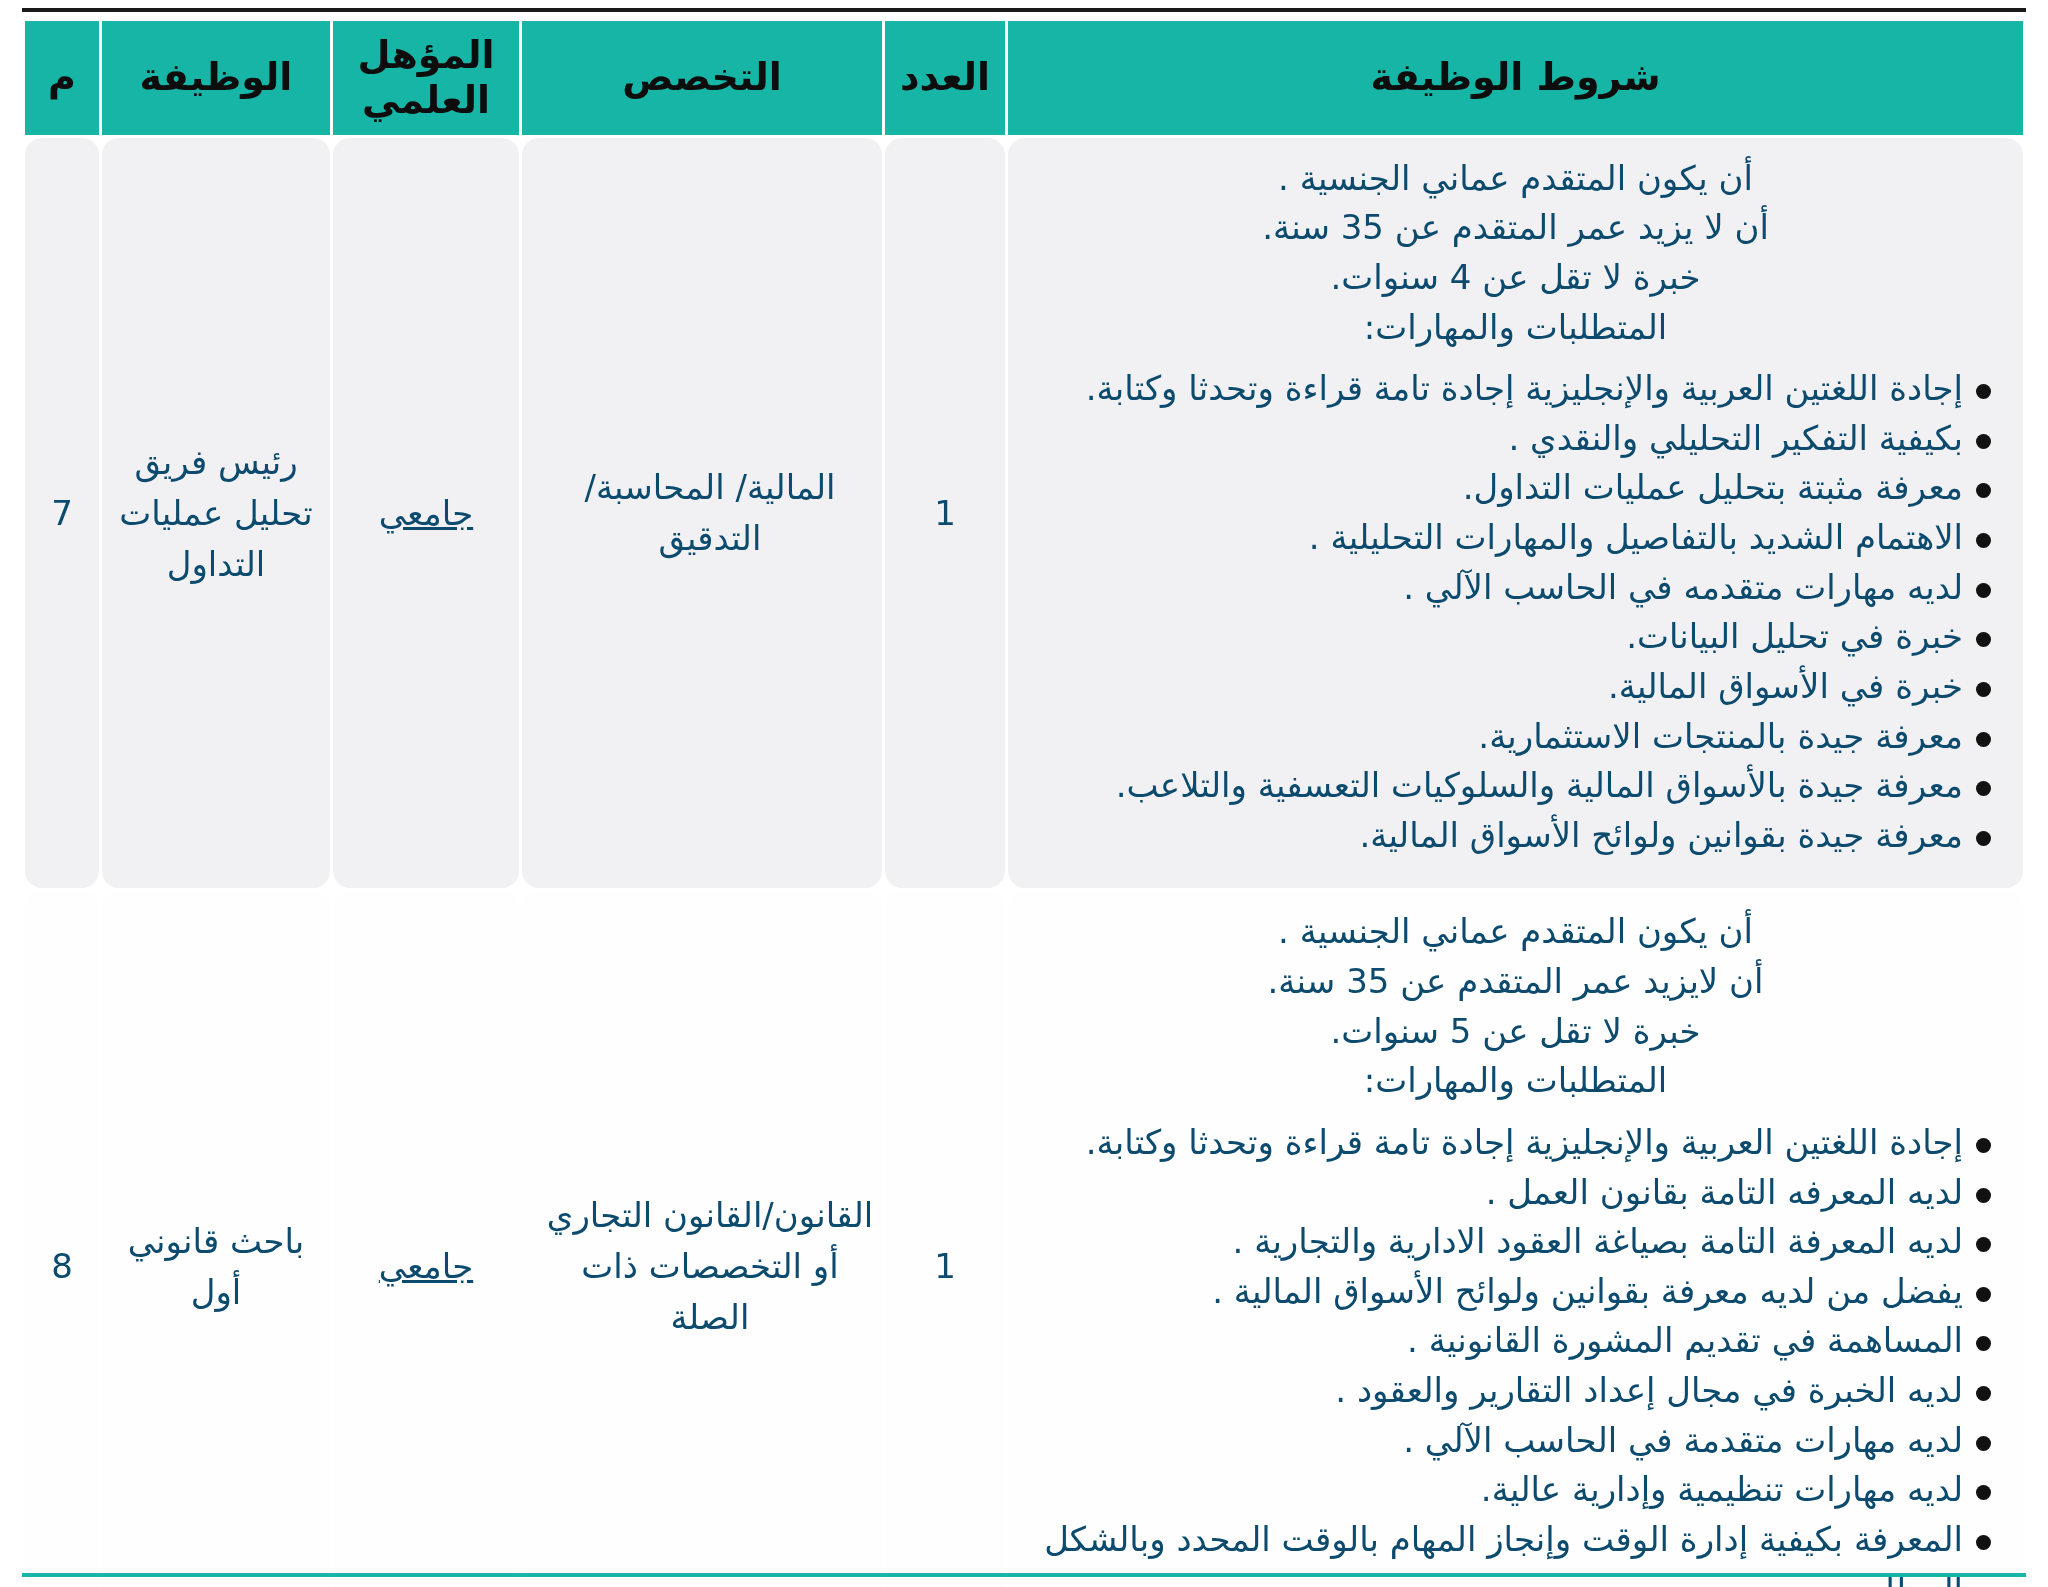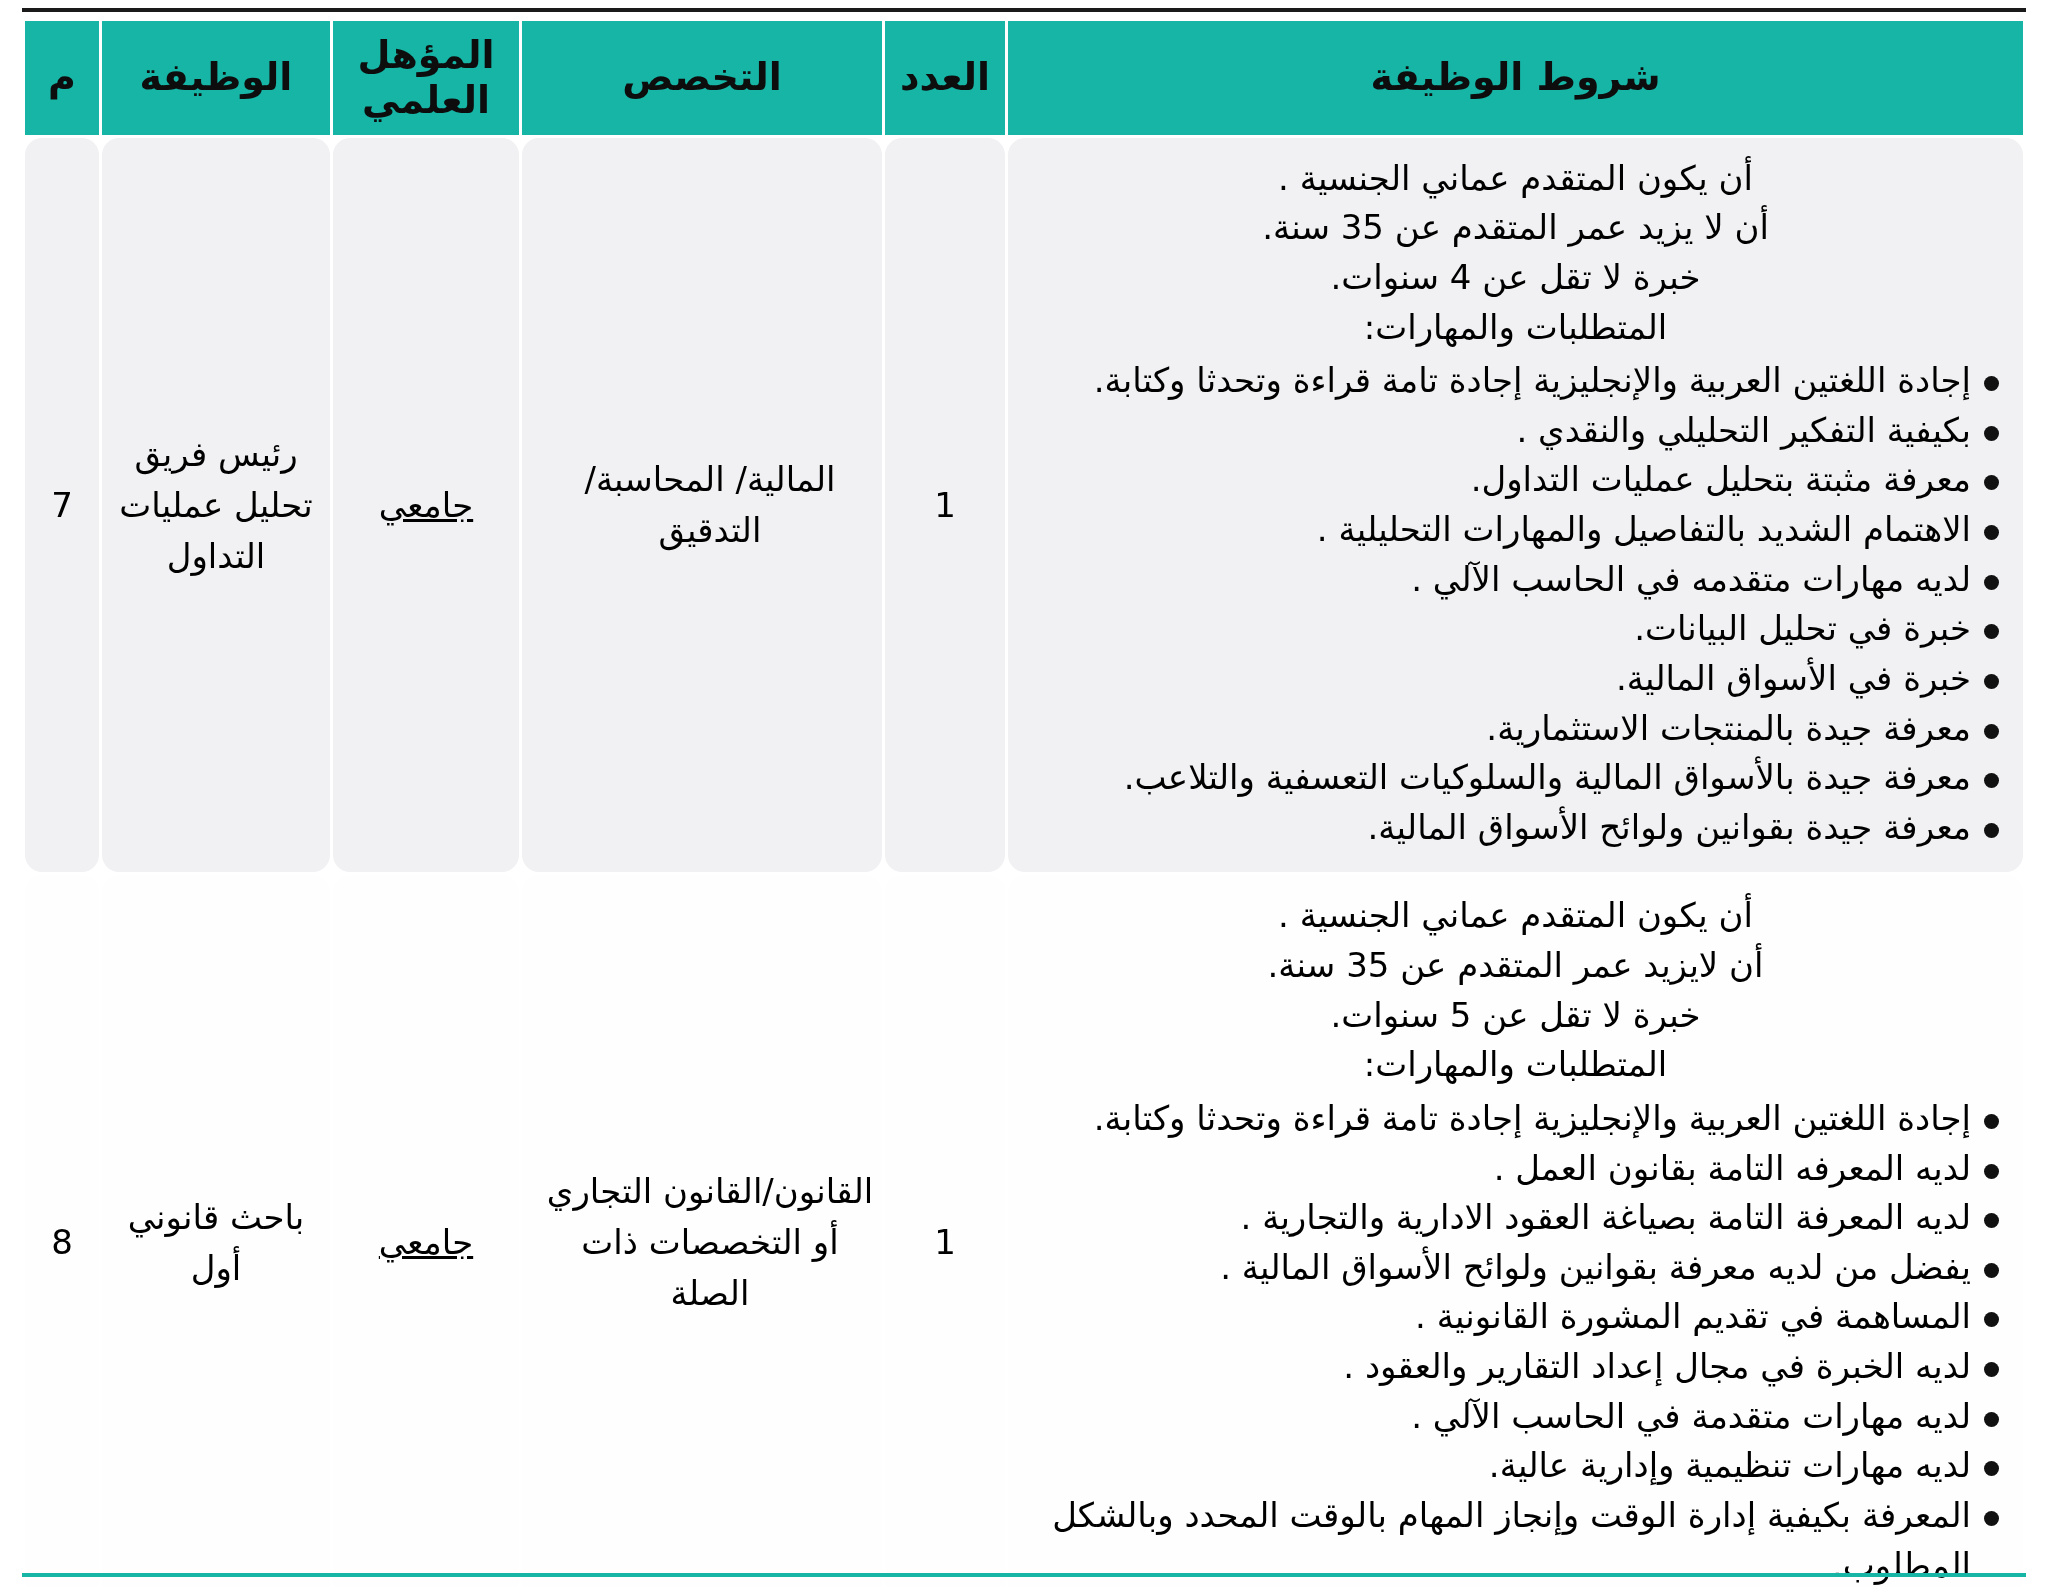--- a/index.html
+++ b/index.html
@@ -64,21 +64,21 @@
   th.c-qual     { width: 186px; }
   th.c-spec     { width: 360px; margin-left: 8px; }
   th.c-count    { width: 120px; }
   th.c-cond     { width: auto; margin-top: 24px; }
 
   tbody td {
     vertical-align: middle;
     text-align: center;
     font-size: 34px;
     line-height: 1.5;
-    color: #000000;
+    color: #0c4a6e;
     padding: 10px 8px;
     box-sizing: border-box;
     border-radius: 17px;
   }
   tbody tr.row-alt td { background: #f1f1f3; }
   tbody tr.row-plain td { background: #fefefe; }
 
   td.cell-conditions {
     text-align: right;
     vertical-align: top;
@@ -89,21 +89,21 @@
     padding: 0;
     list-style: none;
   }
   .cond-intro li {
     font-size: 34px;
     line-height: 1.46;
     text-align: center;
     white-space: nowrap;
   }
   .cond-bullets {
-    margin: 4px;
+    margin: 12px;
     padding: 0;
     list-style: none;
   }
   .cond-bullets li {
     position: relative;
     font-size: 34px;
     line-height: 1.46;
     text-align: right;
     padding-right: 34px;
   }

